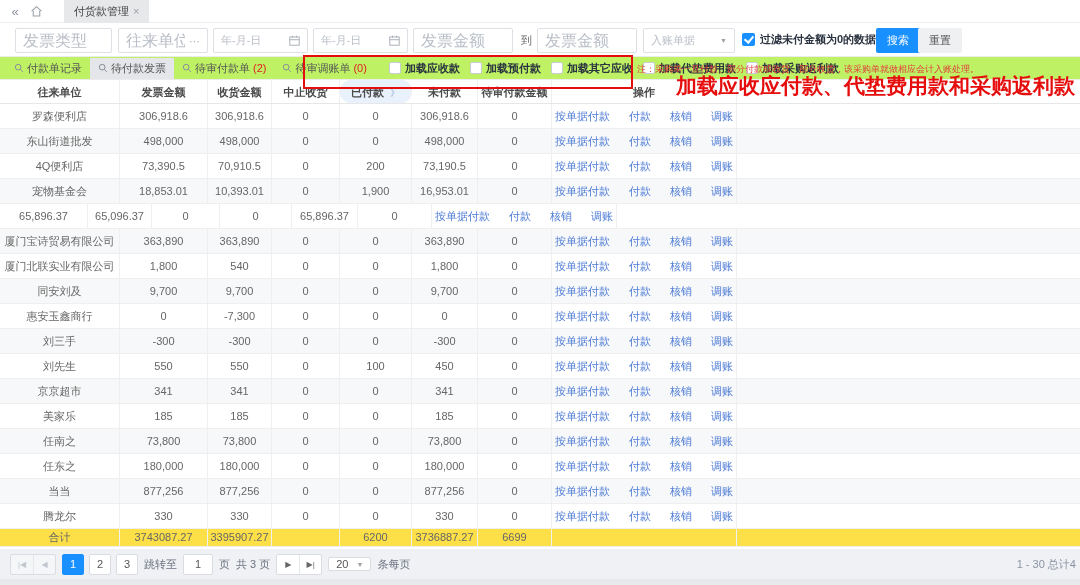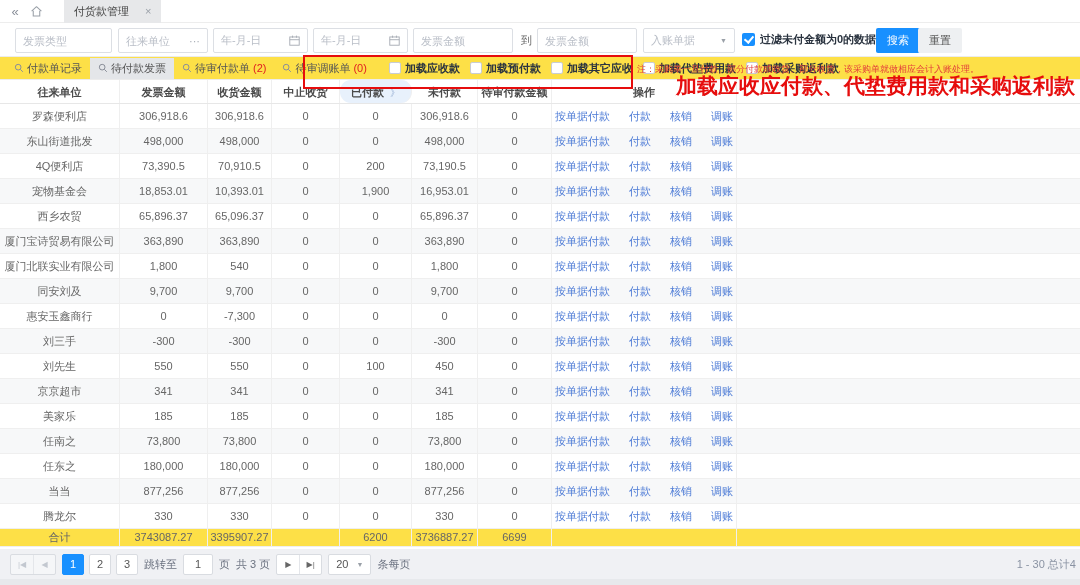--- a/index.html
+++ b/index.html
@@ -3,42 +3,42 @@
 <meta charset="utf-8">
 <style>
   * { margin:0; padding:0; box-sizing:border-box; }
   body { font-family:"Liberation Sans","DejaVu Sans",sans-serif; background:#e9ebee; }
   #app { position:relative; width:1080px; height:585px; background:#fff; overflow:hidden; font-size:11px; color:#666; }
 
   
   .tabbar { position:absolute; left:0; top:0; width:1080px; height:23px; background:#fff; border-bottom:1px solid #ededed; display:flex; align-items:center; }
   .collapse { width:30px; text-align:center; color:#8a8f99; font-size:13px; cursor:pointer; }
   .homeicon { width:26px; text-align:center; color:#9aa0a8; }
-  .wintab { margin-left:8px; height:23px; padding:0 10px; background:#e7e8ea; display:flex; align-items:center; gap:16px; color:#444; font-size:11px; }
+  .wintab { margin-left:8px; height:23px; padding:0 10px; background:#e7e8ea; display:flex; align-items:center; gap:4px; color:#444; font-size:11px; }
   .wintab .x { color:#9aa0a8; font-size:11px; }
 
   
   .filterbar { position:absolute; left:0; top:23px; width:1080px; height:34px; background:#fff; border-bottom:1px solid #ececec; }
   .fld { position:absolute; top:5px; height:25px; border:1px solid #dcdfe4; border-radius:2px; background:#fff; display:flex; align-items:center; padding:0 7px; color:#b9bec7; }
   .fld .grow { flex:1; }
-  .fld input { border:none; outline:none; width:100%; font-size:11px; color:#555; font-family:inherit; }
+  .fld input { border:none; outline:none; width:100%; font-size:16px; color:#555; font-family:inherit; }
   .fld input::placeholder { color:#b9bec7; }
   .suffix { color:#a8adb5; margin-left:4px; display:flex; align-items:center; }
   .to-label { position:absolute; top:10px; color:#666; }
   .chkline { position:absolute; top:9px; display:flex; align-items:center; gap:5px; color:#2b3440; font-weight:bold; }
   .cbox { width:13px; height:13px; border-radius:2px; display:inline-block; position:relative; }
   .cbox.on { background:#1890ff; }
   .cbox.on:after { content:""; position:absolute; left:4px; top:1px; width:4px; height:7px; border:solid #fff; border-width:0 2px 2px 0; transform:rotate(40deg); }
   .cbox.off { background:#fff; border:1px solid #c8ccd4; }
   .btn { position:absolute; top:5px; height:25px; border:none; border-radius:2px; font-size:11px; padding:0 11px; cursor:pointer; font-family:inherit; }
   .btn.primary { background:#1890ff; color:#fff; }
   .btn.plain { background:#eef0f2; color:#555; }
 
   
-  .toolbar { position:absolute; left:0; top:57px; width:1080px; height:22px; background:#fde047; display:flex; }
+  .toolbar { position:absolute; left:0; top:57px; width:1080px; height:22px; background:#bef264; display:flex; }
   .qtab { display:flex; align-items:center; gap:3px; padding:3px 8px; color:#555; cursor:pointer; white-space:nowrap; }
   .qtab.active { background:#e4e6e9; }
   .qtab .cnt { color:#e02020; }
   .mag { width:10px; height:10px; }
   .loadchk { display:flex; align-items:center; gap:4px; margin-left:10px; color:#2b3440; font-weight:bold; white-space:nowrap; cursor:pointer; }
   .loadchk .cbox { width:12px; height:12px; }
 
   
   .redbox { position:absolute; left:303px; top:55px; width:330px; height:34px; border:2px solid #e60d0d; pointer-events:none; z-index:6; }
   .rednote { position:absolute; left:637px; top:63px; width:430px; font-size:9px; color:#e23b3b; white-space:nowrap; z-index:6; }
@@ -64,21 +64,21 @@
   .footer { position:absolute; left:0; top:549px; width:1080px; height:30px; background:#f0f1f4; display:flex; align-items:center; padding:0 10px; gap:6px; }
   .pgroup { display:flex; height:21px; border:1px solid #d9dce1; border-radius:2px; background:#fff; overflow:hidden; }
   .pgroup span { width:22px; text-align:center; line-height:20px; font-size:8px; color:#666; cursor:pointer; }
   .pgroup span + span { border-left:1px solid #e4e6ea; }
   .pgroup.disabled { background:#f5f6f8; }
   .pgroup.disabled span { color:#c3c8d0; cursor:default; }
   .pagebtn { min-width:22px; height:21px; border:1px solid #d9dce1; border-radius:2px; background:#fff; color:#555; text-align:center; line-height:19px; cursor:pointer; padding:0 3px; }
   .pagebtn.cur { background:#1890ff; border-color:#1890ff; color:#fff; }
   .jumpbox { width:30px; height:21px; border:1px solid #d9dce1; border-radius:2px; background:#fff; text-align:center; }
   .jumpbox input { width:100%; height:100%; border:none; outline:none; text-align:center; font-size:11px; color:#555; font-family:inherit; background:transparent; }
-  .sizebox { height:21px; border:1px solid #d9dce1; border-radius:2px; background:#fff; display:flex; align-items:center; gap:8px; padding:0 7px; color:#555; cursor:pointer; }
+  .sizebox { height:14px; border:1px solid #d9dce1; border-radius:2px; background:#fff; display:flex; align-items:center; gap:8px; padding:0 7px; color:#555; cursor:pointer; }
   .ftext { color:#6b7280; }
   .range { position:absolute; right:4px; top:8px; color:#8a93a3; white-space:nowrap; }
   .bottomstrip { position:absolute; left:0; top:579px; width:1080px; height:6px; background:#e7e9ec; }
   .caret { font-size:7px; color:#9aa0a8; }
   svg { display:block; }
 </style>
 </head>
 <body>
 
 <div id="app">
@@ -277,21 +277,20 @@
           <div class="t-cell c6">0</div>
           <div class="t-cell c7 ops">
             <span class="op-link">按单据付款</span>
             <span class="op-link">付款</span>
             <span class="op-link">核销</span>
             <span class="op-link">调账</span>
           </div>
           <div class="t-cell c8"></div>
         </div>
         <div class="t-row">
-          <div class="t-cell c0">西乡农贸</div>
           <div class="t-cell c1">65,896.37</div>
           <div class="t-cell c2">65,096.37</div>
           <div class="t-cell c3">0</div>
           <div class="t-cell c4">0</div>
           <div class="t-cell c5">65,896.37</div>
           <div class="t-cell c6">0</div>
           <div class="t-cell c7 ops">
             <span class="op-link">按单据付款</span>
             <span class="op-link">付款</span>
             <span class="op-link">核销</span>

